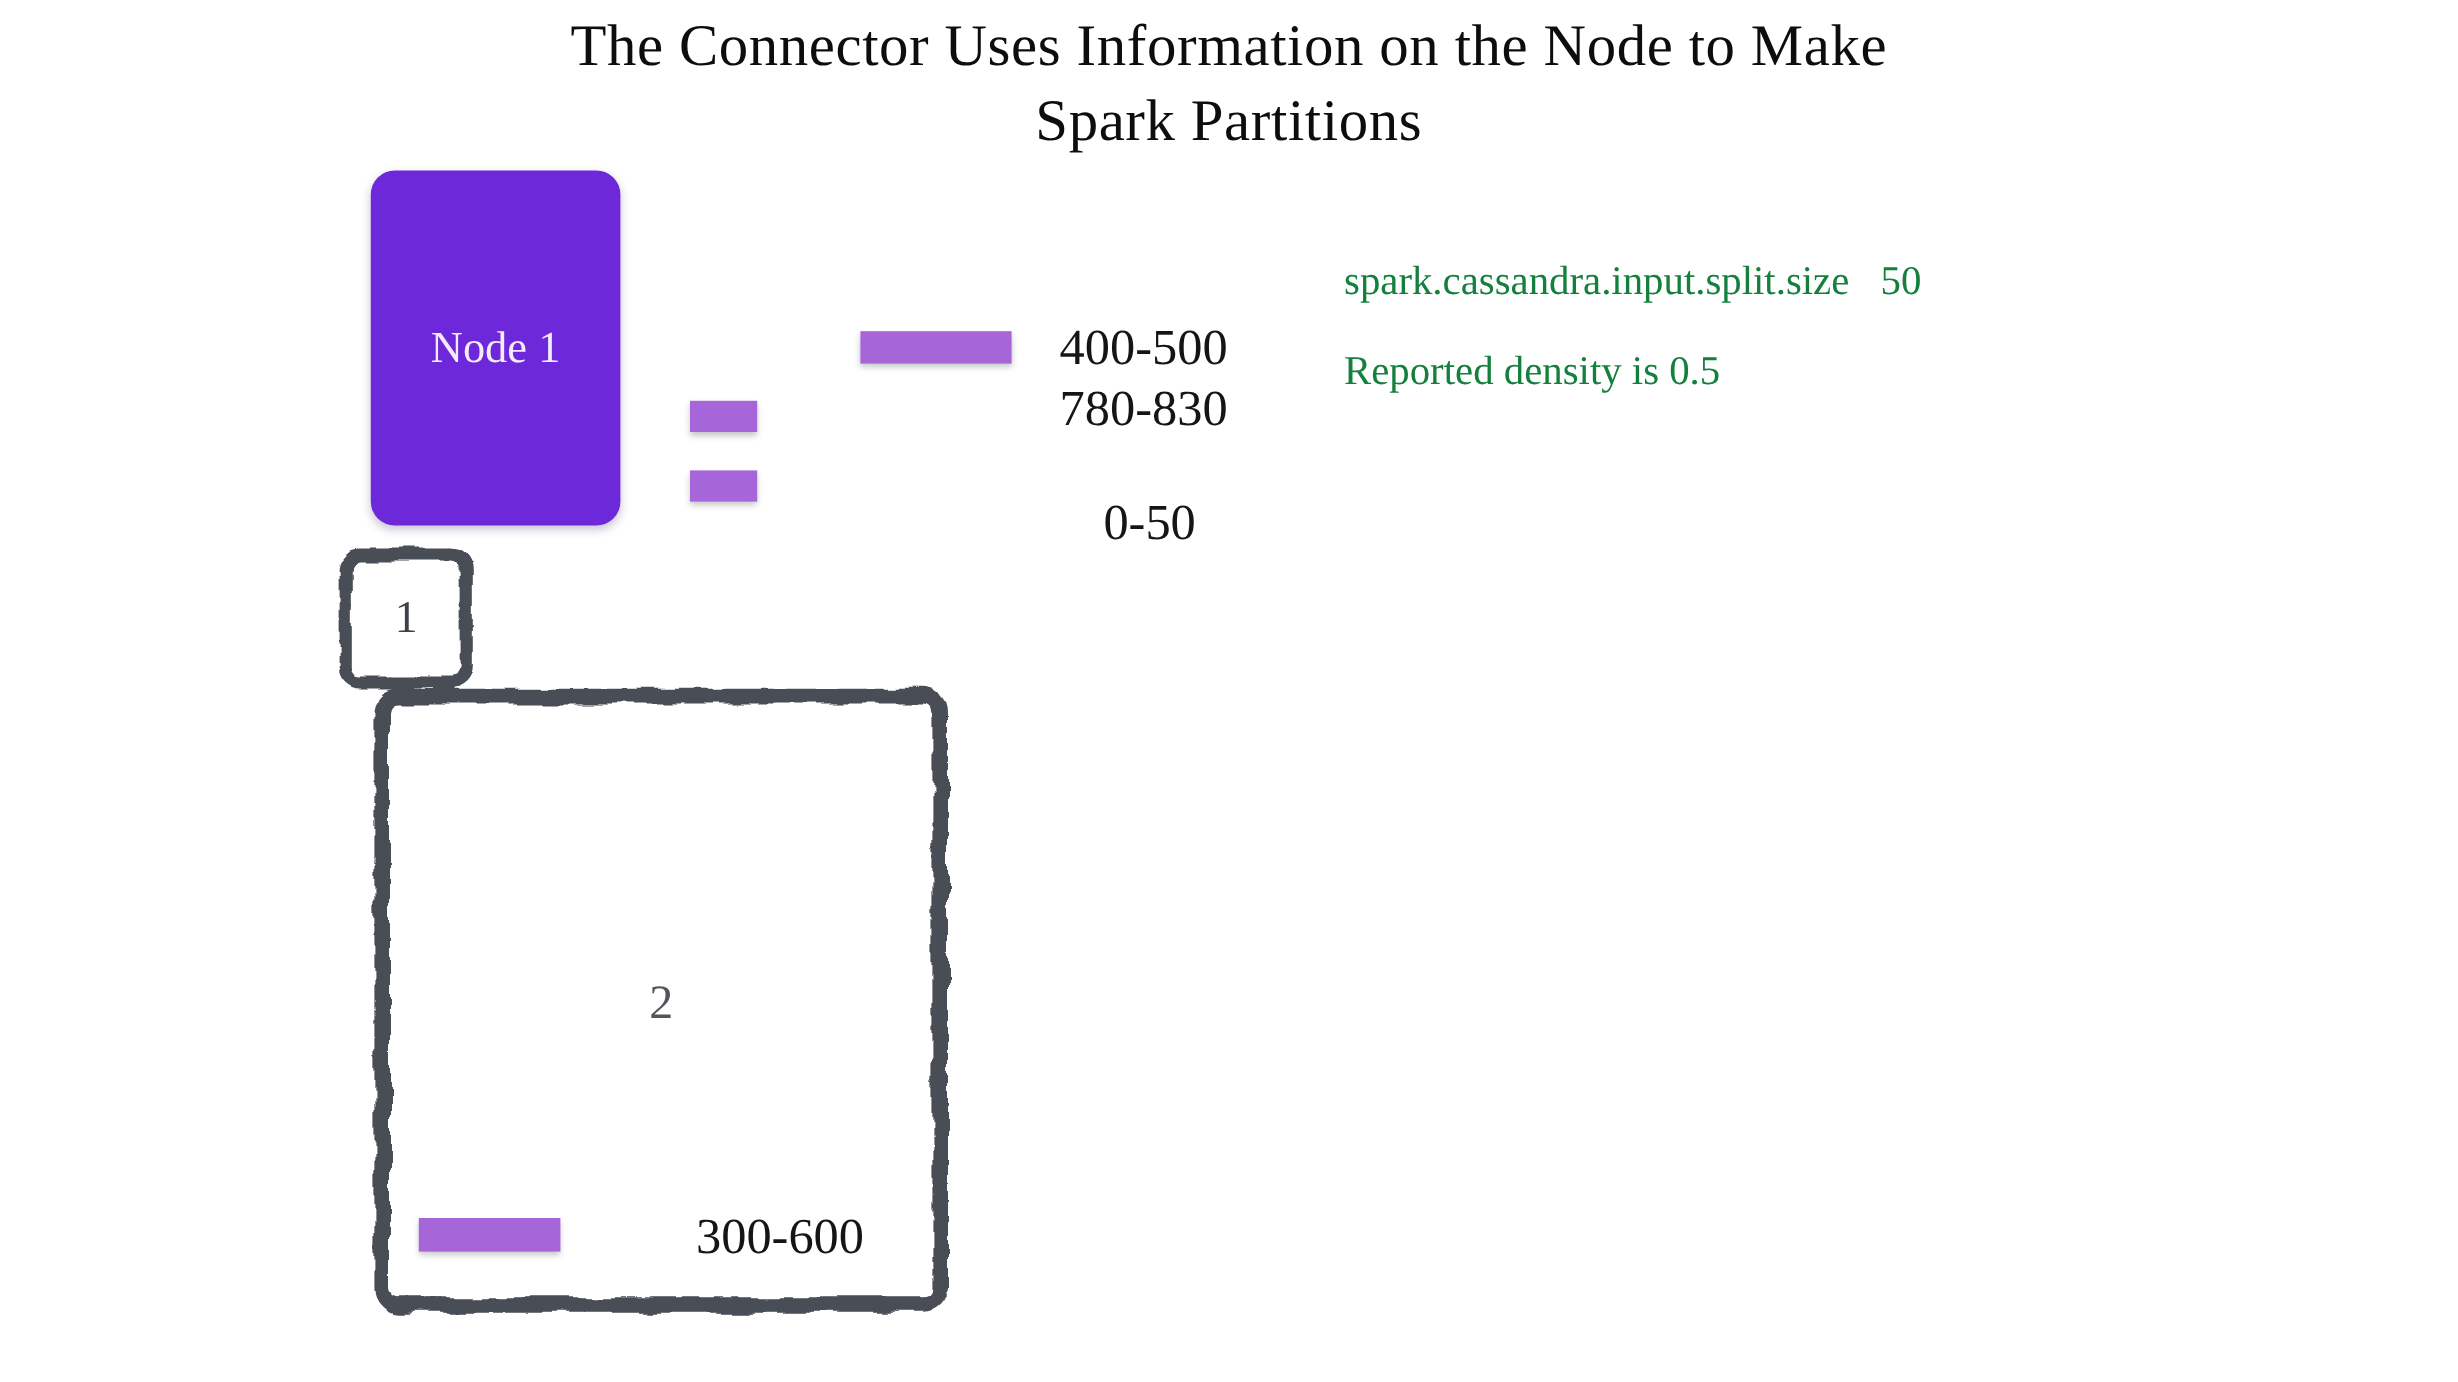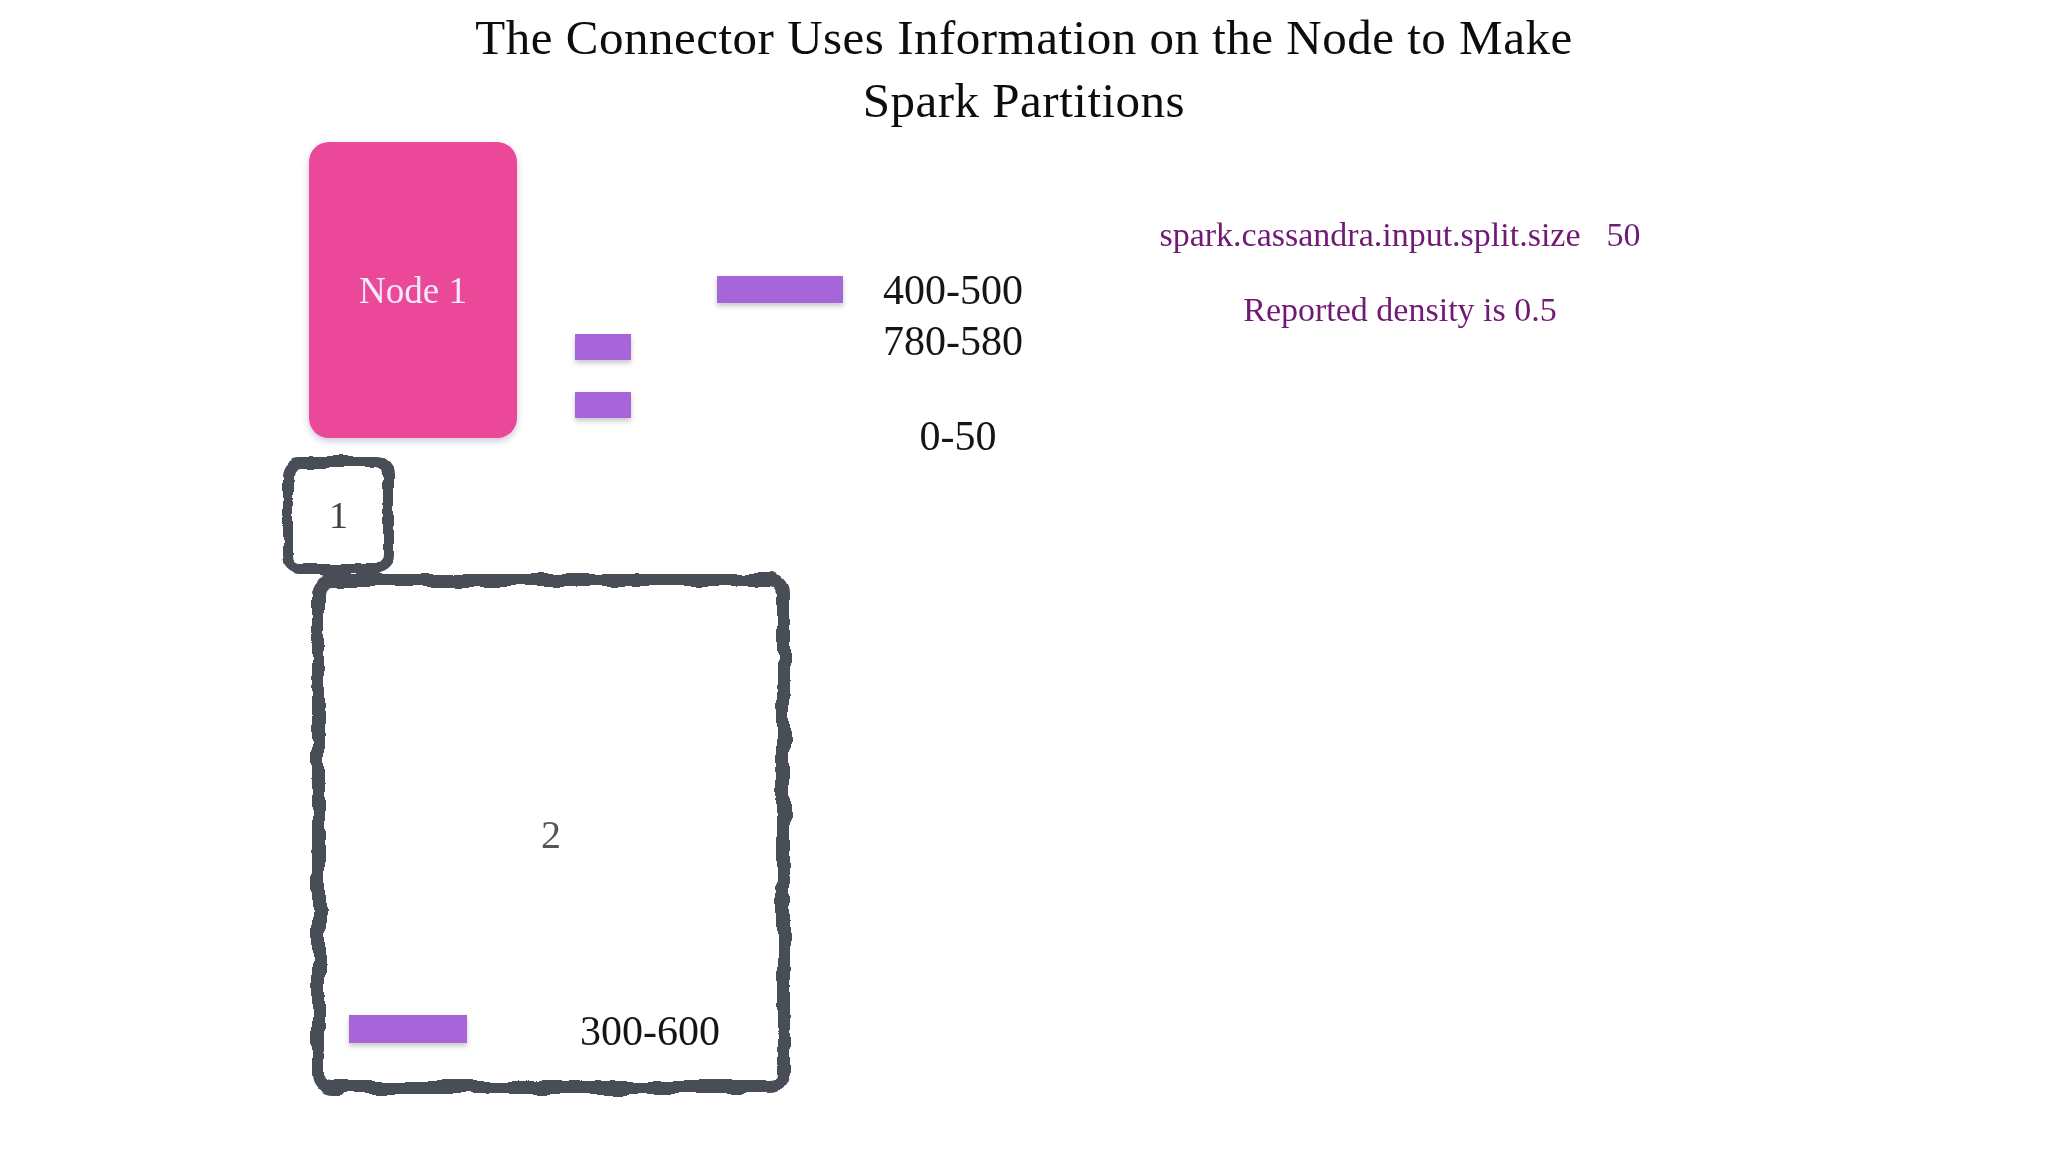--- a/index.html
+++ b/index.html
@@ -33,21 +33,21 @@
     white-space: pre-line;
   }
 
   
   .node {
     position: absolute;
     left: 309px;
     top: 142px;
     width: 208px;
     height: 296px;
-    background: #ec4899;
+    background: #6d28d9;
     border-radius: 20px;
     box-shadow: 0 3px 7px rgba(60, 30, 90, 0.25);
     display: flex;
     align-items: center;
     justify-content: center;
   }
   .node-label {
     font-size: 37px;
     font-weight: 400;
     color: #f3ebfa;
@@ -76,24 +76,23 @@
   .label-b  { left: 843px; top: 323px; }
   .label-c  { left: 848px; top: 386px; margin-top: 32px; }
   .label-p2 { left: 540px; top: 1013px; }
 
   
   .config {
     position: absolute;
     left: 1120px;
     top: 216px;
     width: 560px;
-    text-align: center;
     font-size: 34px;
     line-height: 38px;
-    color: #701a75;
+    color: #15803d;
   }
   .config-value { margin-left: 26px; }
   .config-line2 { margin-top: 37px; }
 
   
   .partition { position: absolute; }
   .sketch-border {
     position: absolute;
     inset: 0;
     border-style: solid;
@@ -134,21 +133,21 @@
 Spark Partitions</h1>
 
   <div class="node">
     <span class="node-label">Node 1</span>
   </div>
 
   <div class="bar bar-a"></div>
   <div class="range-label label-a">400-500</div>
 
   <div class="bar bar-b"></div>
-  <div class="range-label label-b">780-580</div>
+  <div class="range-label label-b">780-830</div>
 
   <div class="bar bar-c"></div>
   <div class="range-label label-c">0-50</div>
 
   <div class="config">
     <div class="config-line1">
       <span>spark.cassandra.input.split.size</span><span class="config-value">50</span>
     </div>
     <div class="config-line2">Reported density is 0.5</div>
   </div>

